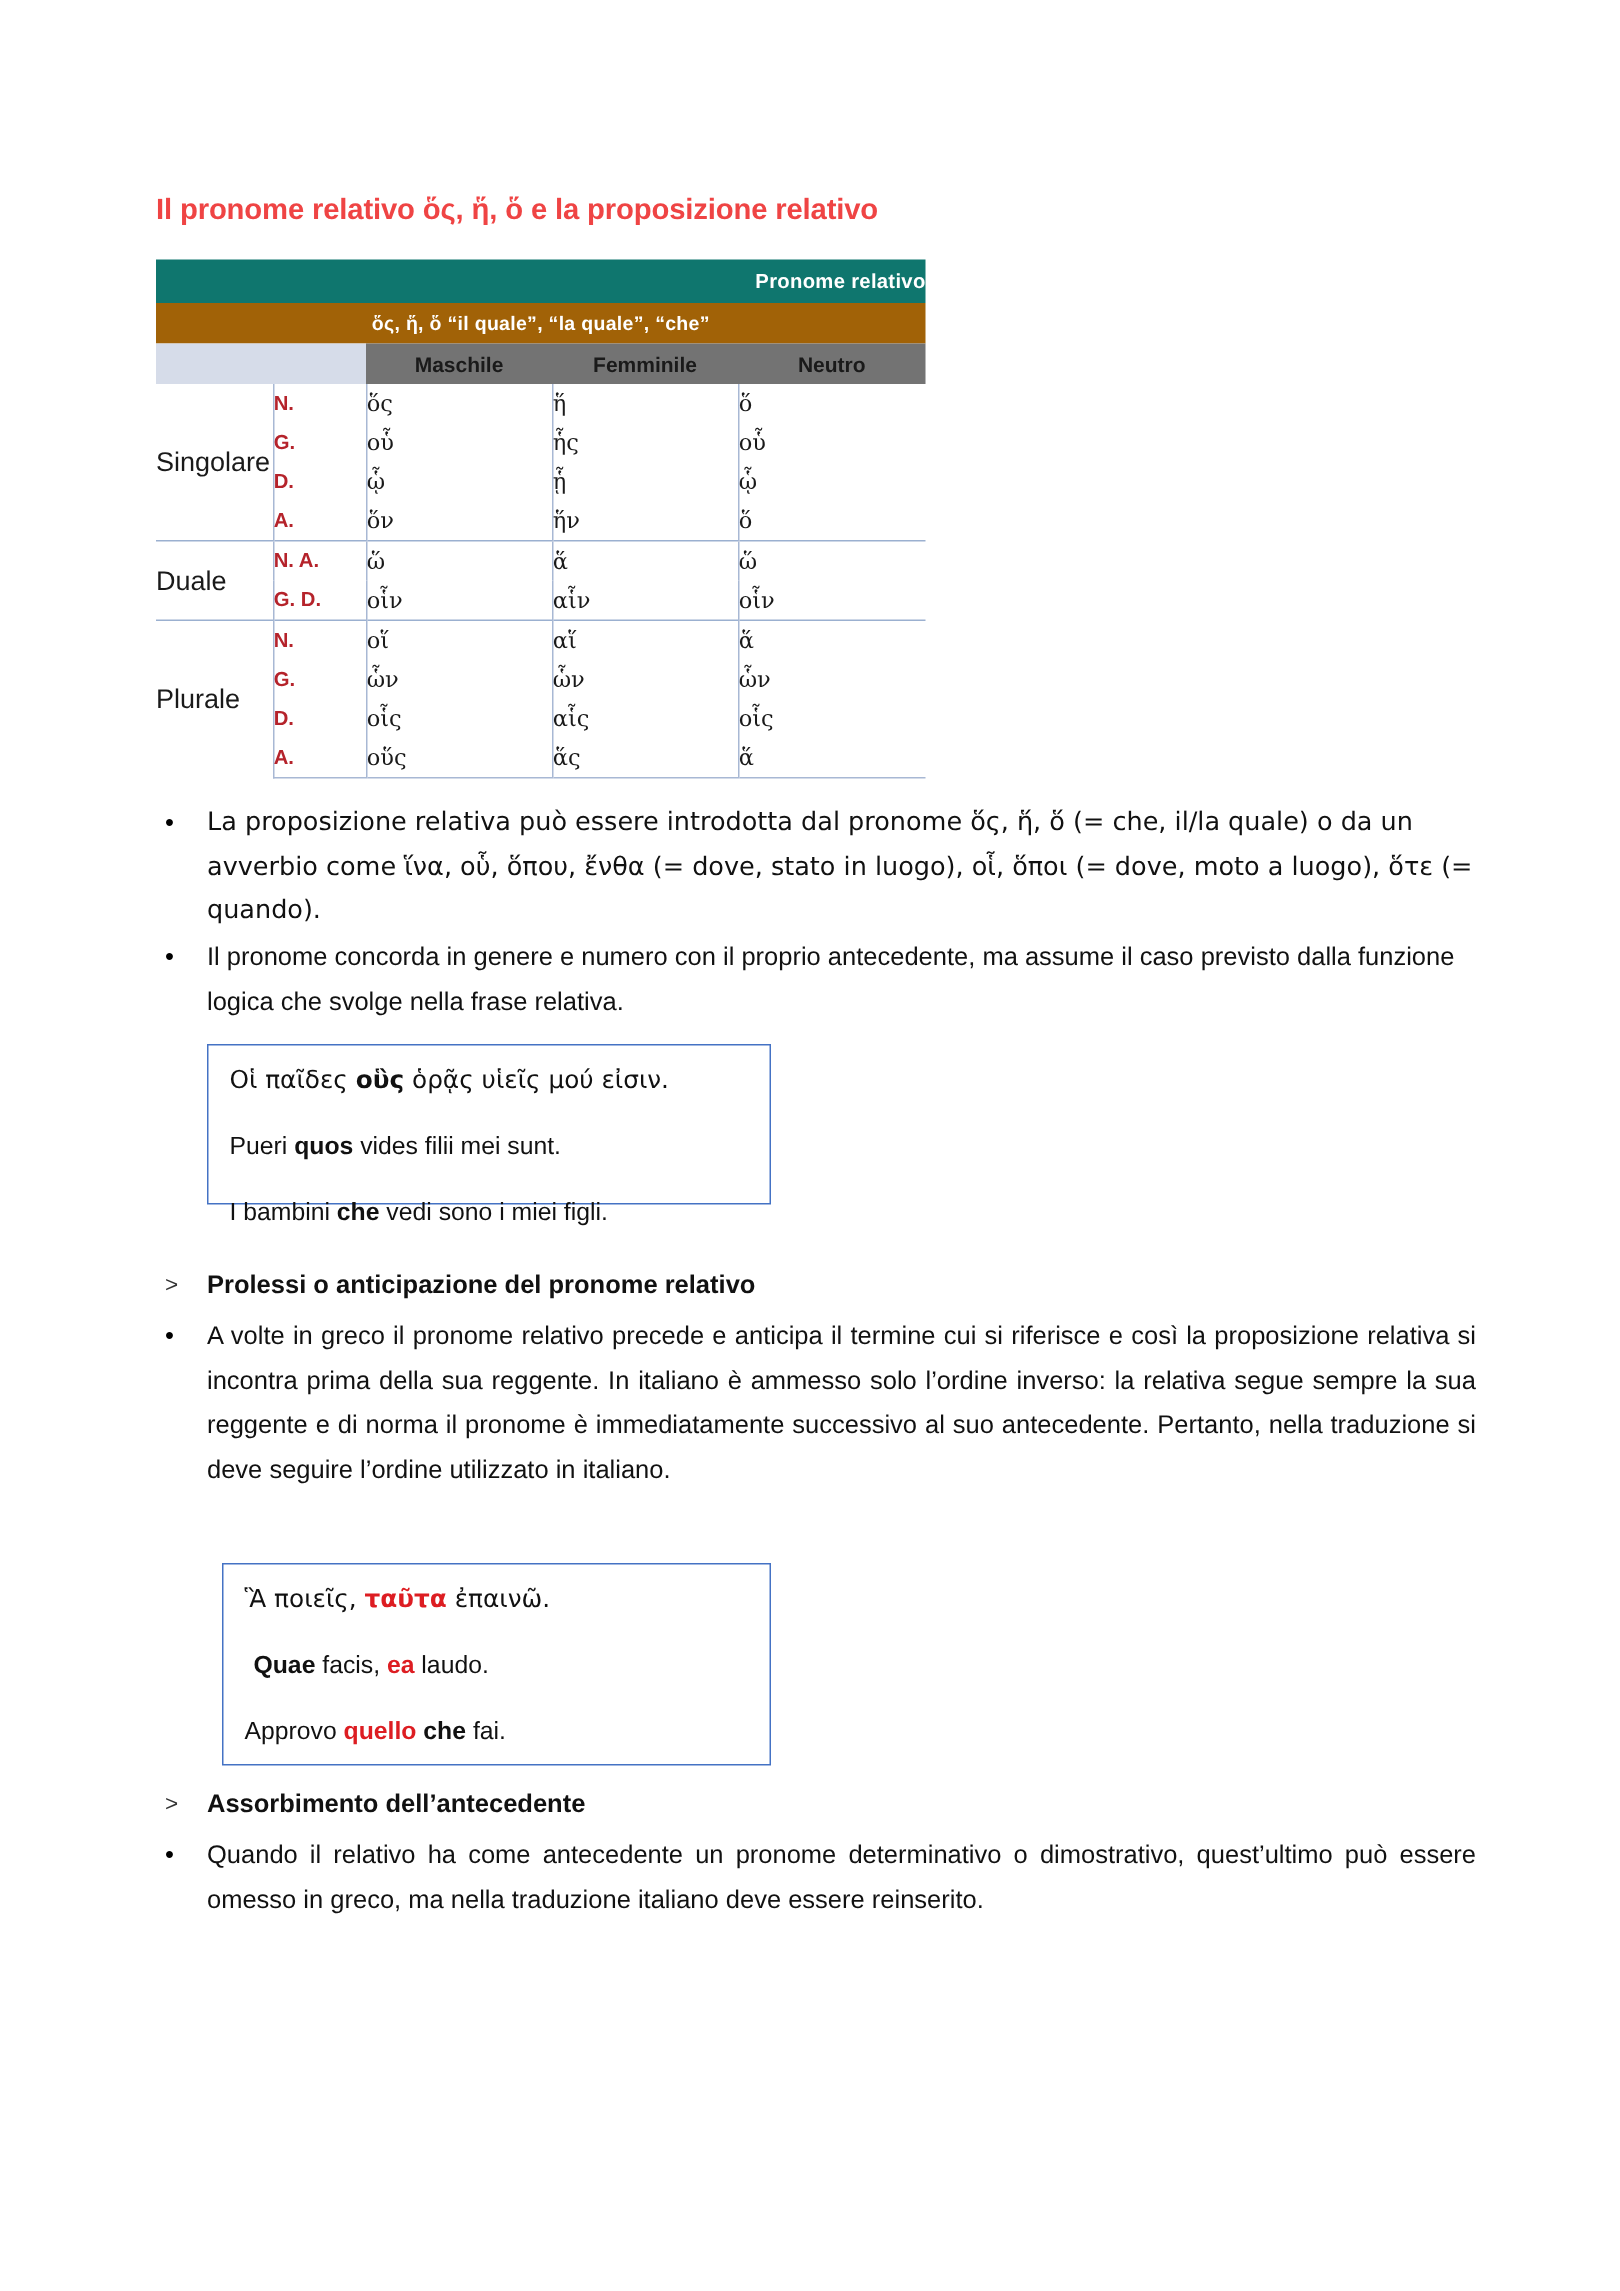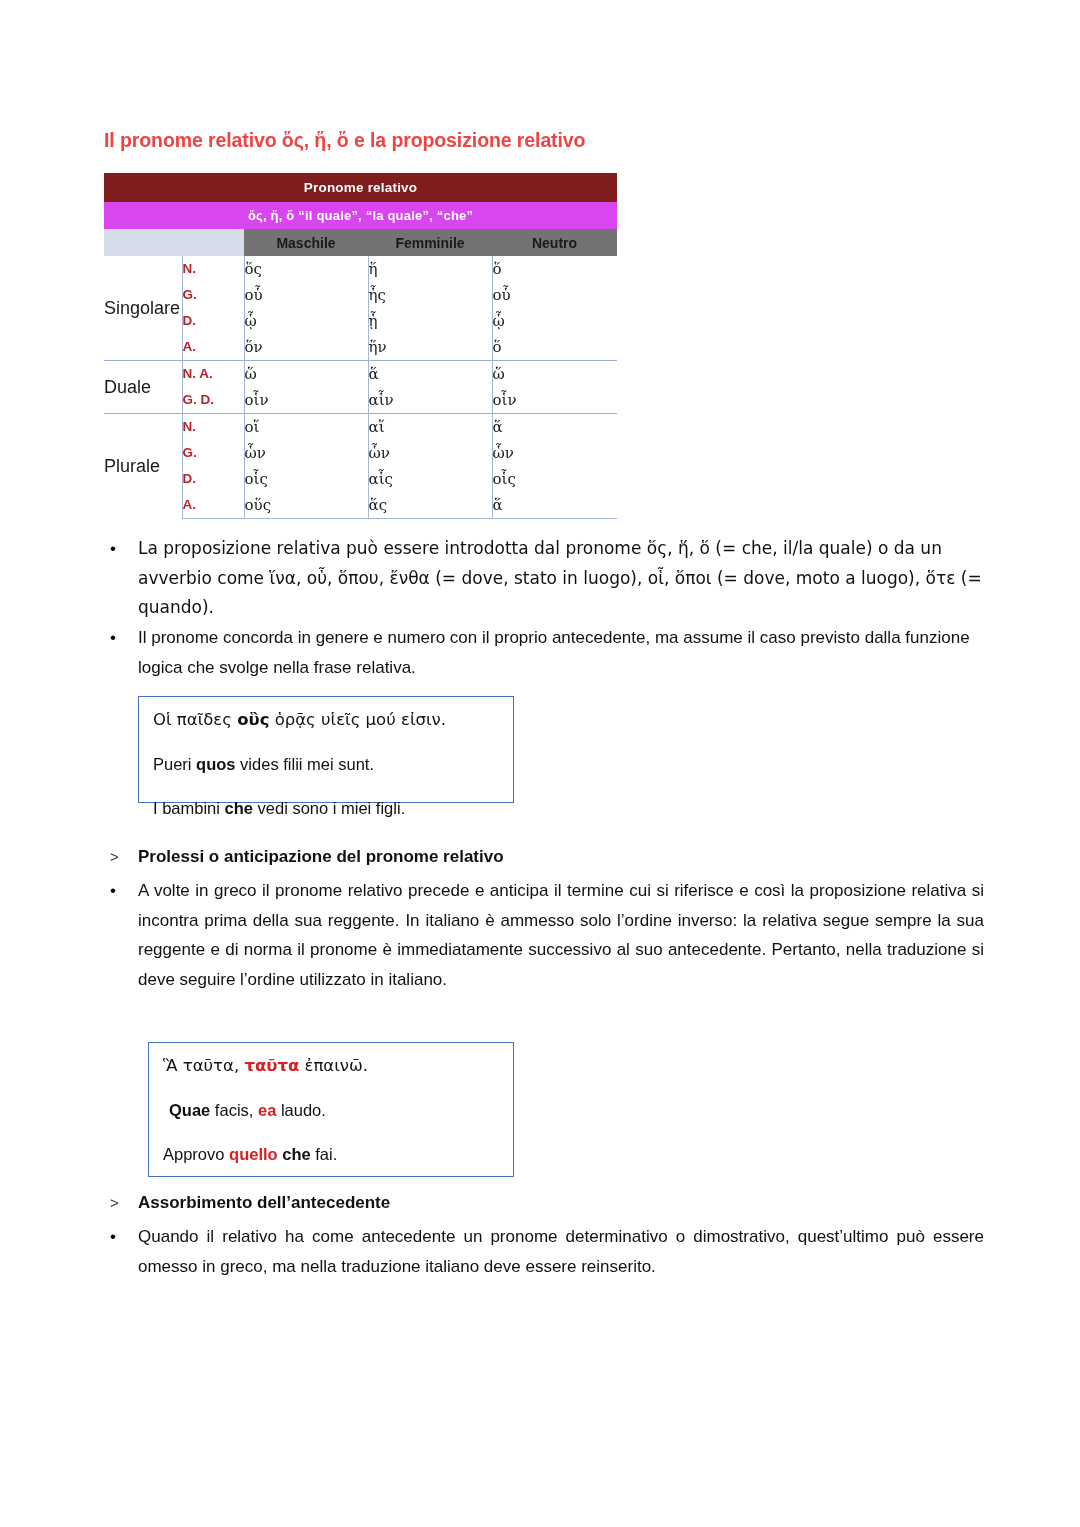--- a/index.html
+++ b/index.html
@@ -43,30 +43,30 @@
     width: 513px;
     border-collapse: collapse;
     table-layout: fixed;
     font-size: 13.5px;
   }
   .decl-table td, .decl-table th {
     padding: 0;
     vertical-align: middle;
   }
   .hdr-main {
-    background: #7f1d1d;
+    background: #0f766e;
     color: #ffffff;
     font-weight: bold;
-    text-align: center;
+    text-align: right;
     height: 29px;
     font-size: 13.5px;
     letter-spacing: 0.2px;
   }
   .hdr-sub {
-    background: #d946ef;
+    background: #a16207;
     color: #ffffff;
     font-weight: bold;
     text-align: center;
     height: 27px;
     font-size: 13px;
     letter-spacing: 0.2px;
   }
   .hdr-gender-row td {
     background: #737373;
     height: 27px;
@@ -290,21 +290,21 @@
   </div>
 
   <div class="body-block" style="top:876px;">
     <div class="bullet-row">
       <div class="bullet-mark">•</div>
       <div class="bullet-text just">A volte in greco il pronome relativo precede e anticipa il termine cui si riferisce e così la proposizione relativa si incontra prima della sua reggente. In italiano è ammesso solo l’ordine inverso: la relativa segue sempre la sua reggente e di norma il pronome è immediatamente successivo al suo antecedente. Pertanto, nella traduzione si deve seguire l’ordine utilizzato in italiano.</div>
     </div>
   </div>
 
   <div class="example-box" style="left:148px; top:1042px; width:366px; height:135px;">
-    <div class="example-line grkline"><span>Ἃ ταῦτα, </span><span class="red">ταῦτα</span><span> ἐπαινῶ.</span></div>
+    <div class="example-line grkline"><span>Ἃ ποιεῖς, </span><span class="red">ταῦτα</span><span> ἐπαινῶ.</span></div>
     <div class="example-line" style="padding-left:6px;"><span class="b">Quae</span><span> facis, </span><span class="red">ea</span><span> laudo.</span></div>
     <div class="example-line"><span>Approvo </span><span class="red">quello</span><span class="b"> che</span><span> fai.</span></div>
   </div>
 
   <div class="body-block" style="top:1188px;">
     <div class="bullet-row">
       <div class="bullet-mark arrow">&gt;</div>
       <div class="bullet-text head">Assorbimento dell’antecedente</div>
     </div>
   </div>

